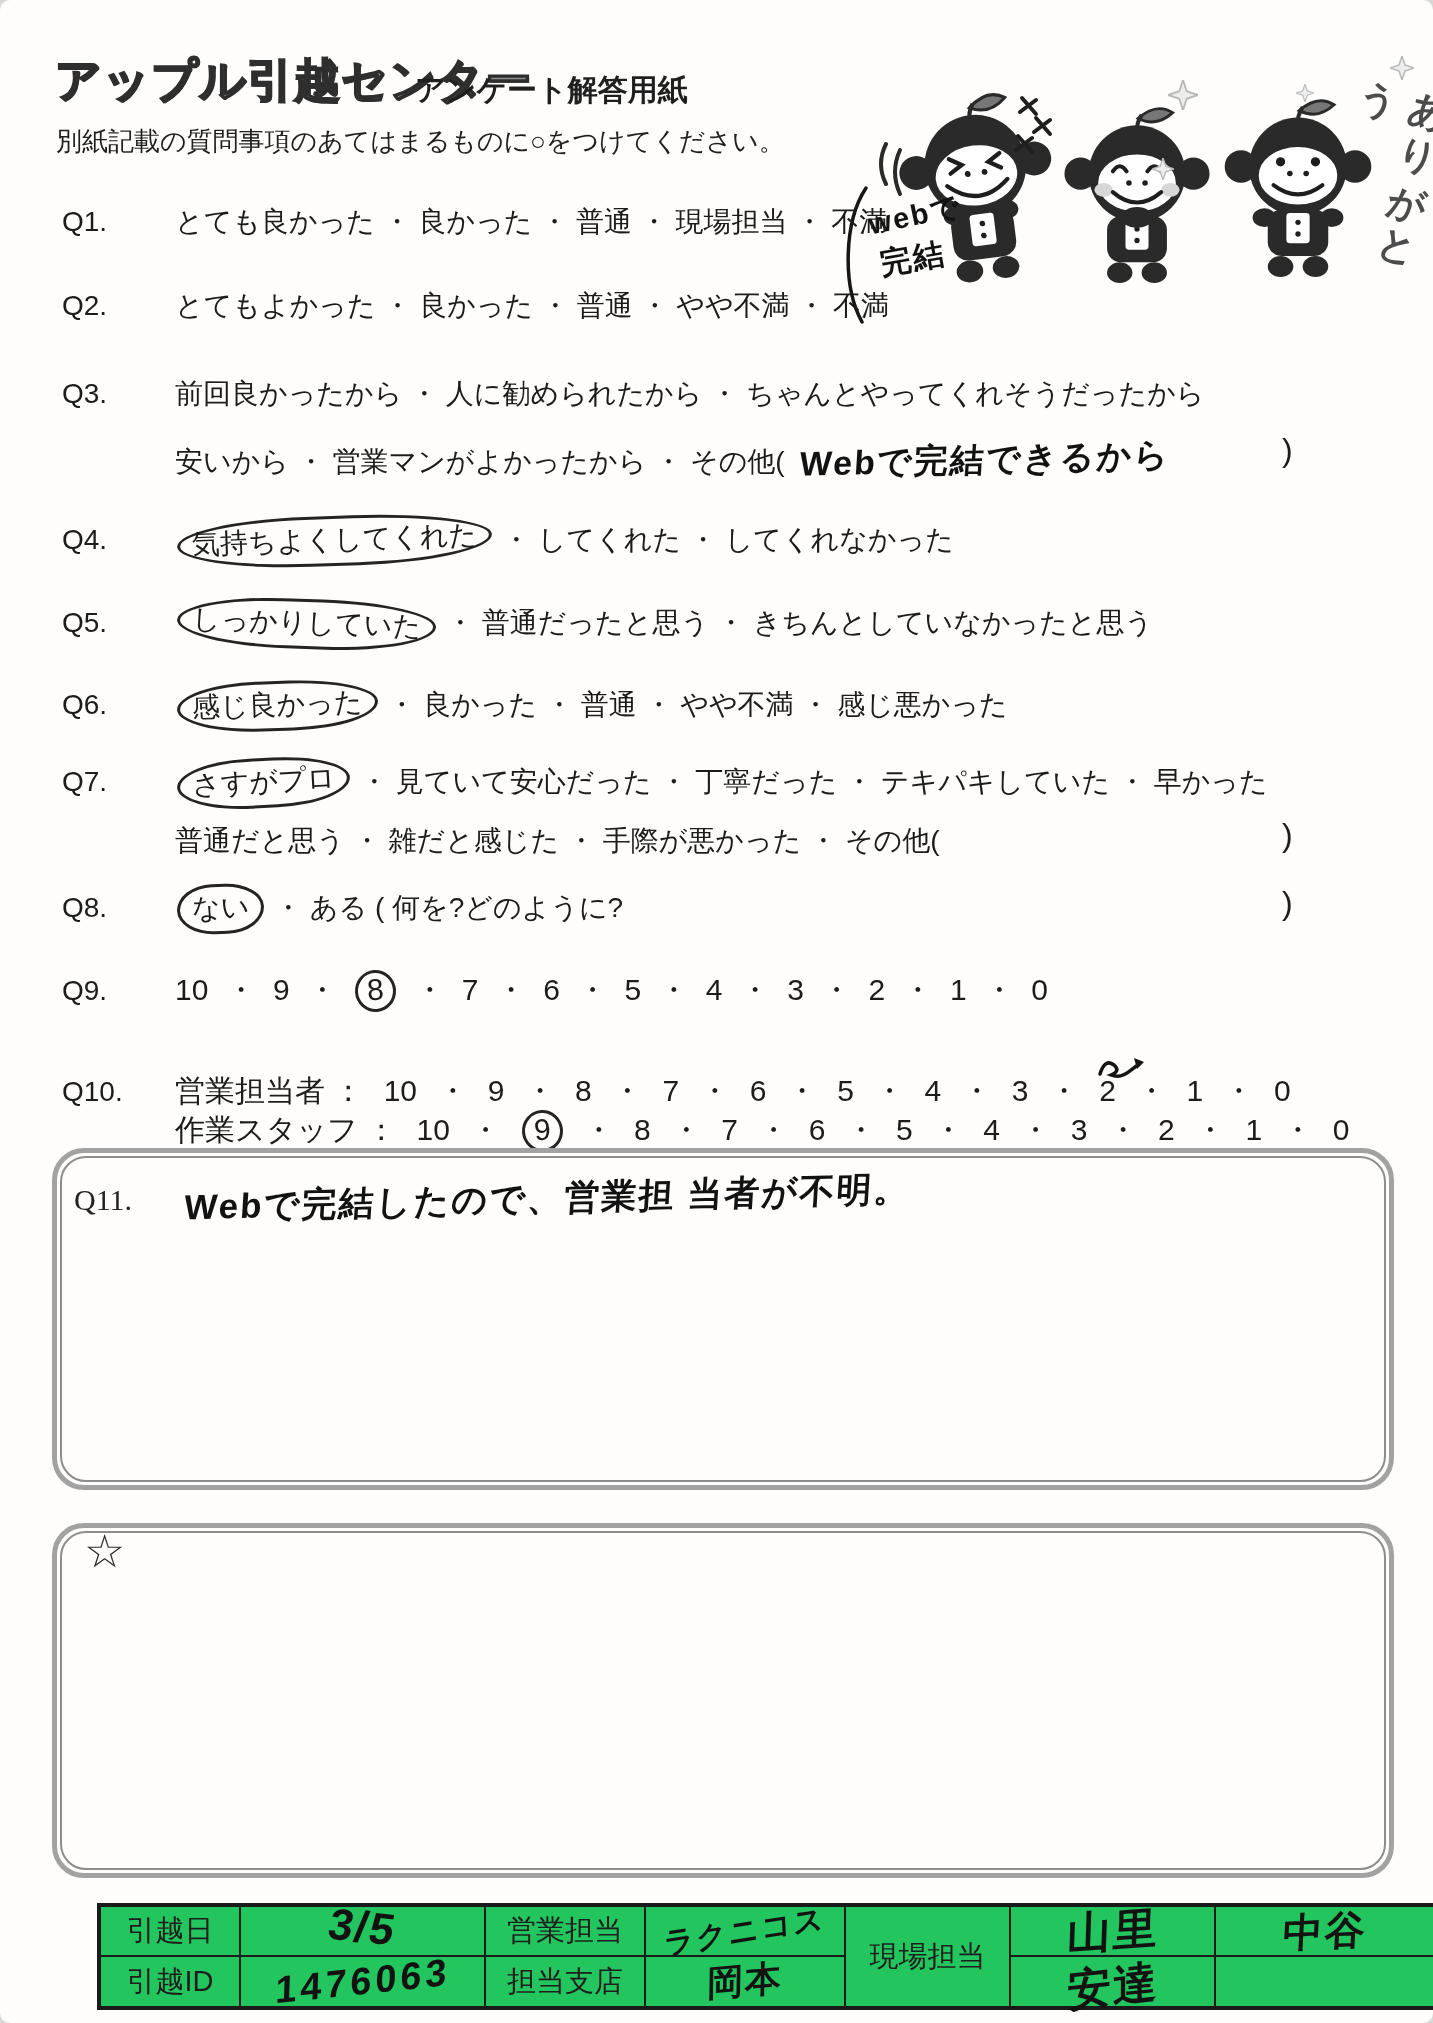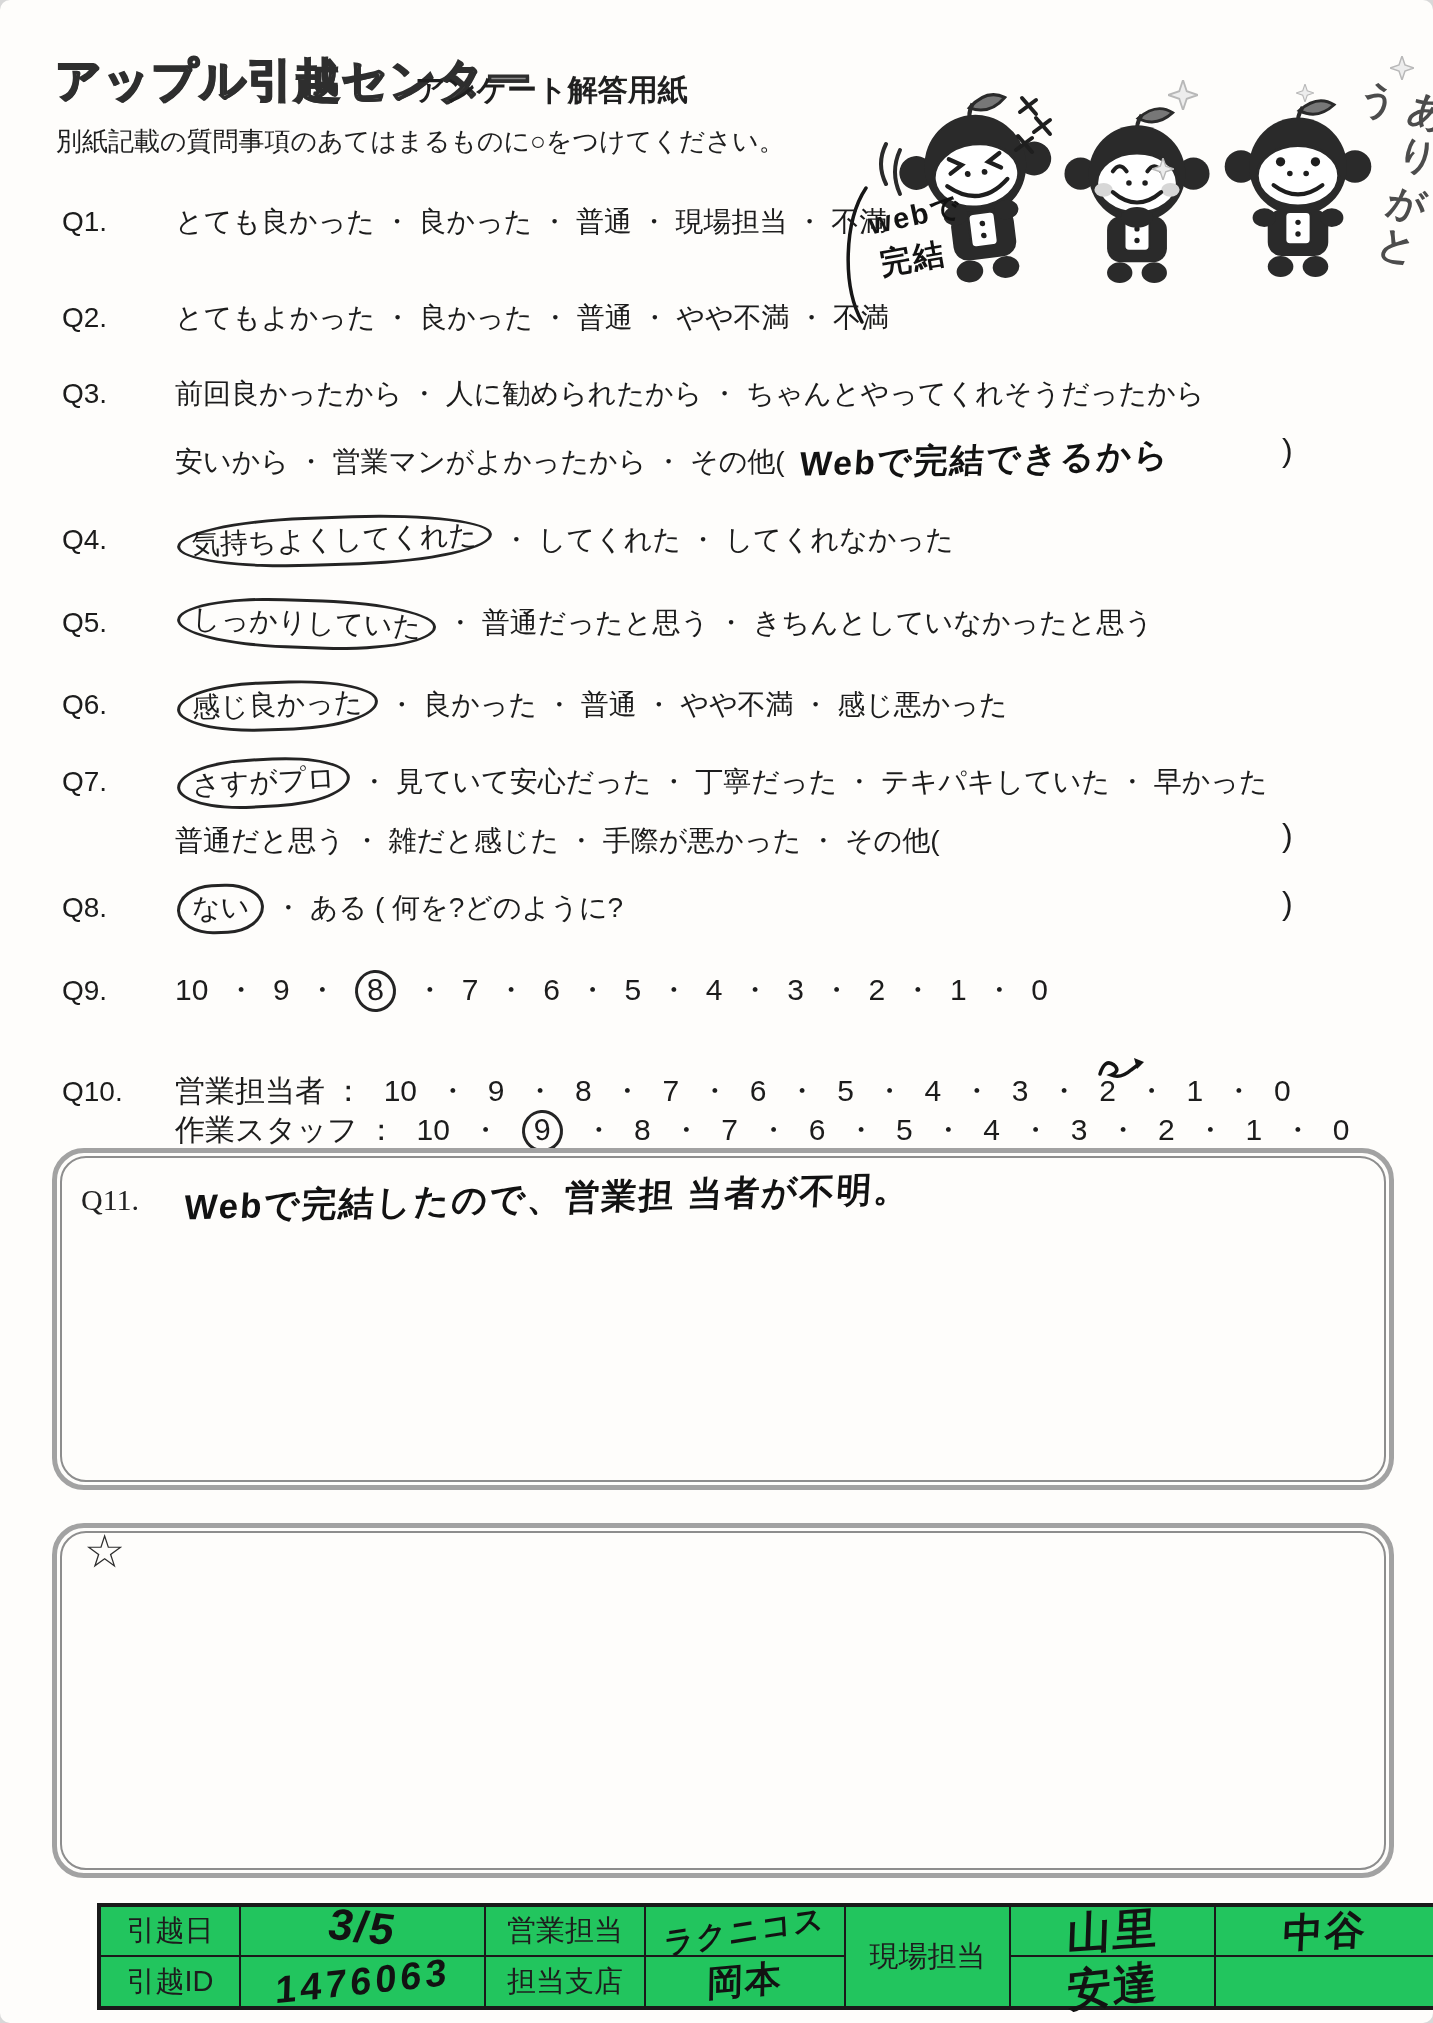--- a/index.html
+++ b/index.html
@@ -58,21 +58,21 @@
   
   .bigbox {
     position:absolute; left:52px; width:1332px;
     border:5px solid #a2a2a2; border-radius:32px; background:transparent;
   }
   .bigbox .inner {
     position:absolute; left:3px; right:3px; top:3px; bottom:3px;
     border:2px solid #8d8d8d; border-radius:26px;
   }
   .q11-no {
-    position:absolute; left:24px; top:30px;
+    position:absolute; left:17px; top:30px;
     font-family:"Liberation Serif","DejaVu Serif",serif; font-size:30px; color:#222;
   }
   .q11-text { position:absolute; left:128px; top:22px; font-size:35px; white-space:nowrap; }
   .star { position:absolute; left:84px; top:1524px; font-size:46px; color:#2e2e2e; z-index:3; }
   
   .ftable {
     position:absolute; left:55px; top:1903px; width:1335px;
     display:grid;
     grid-template-columns:140px 245px 160px 200px 165px 205px 220px;
     grid-template-rows:50px 51px;
@@ -191,21 +191,21 @@
   <svg class="deco" style="left:836px; top:186px;" width="40" height="140" viewBox="0 0 40 140">
     <path d="M30,2 C8,35 6,100 26,136" fill="none" stroke="#161616" stroke-width="3.5" stroke-linecap="round"></path>
   </svg>
   <div class="hw-note hw" style="left:868px; top:196px; transform:rotate(-12deg);">webで</div>
   <div class="hw-note hw" style="left:880px; top:238px; transform:rotate(-10deg); font-size:31px;">完結</div>
 
   <div class="qrow" style="top:203px;">
     <span class="qno">Q1.</span><span>とても良かった ・ 良かった ・ 普通 ・ 現場担当 ・ 不満</span>
   </div>
 
-  <div class="qrow" style="top:299px;">
+  <div class="qrow" style="top:287px;">
     <span class="qno">Q2.</span><span>とてもよかった ・ 良かった ・ 普通 ・ やや不満 ・ 不満</span>
   </div>
 
   <div class="qrow" style="top:375px;">
     <span class="qno">Q3.</span><span>前回良かったから ・ 人に勧められたから ・ ちゃんとやってくれそうだったから</span>
   </div>
   <div class="qrow2" style="top:437px;">
     <span>安いから ・ 営業マンがよかったから ・ その他(</span>
     <span class="hw" style="font-size:34px; margin-left:8px;">Webで完結できるから</span>
   </div>

